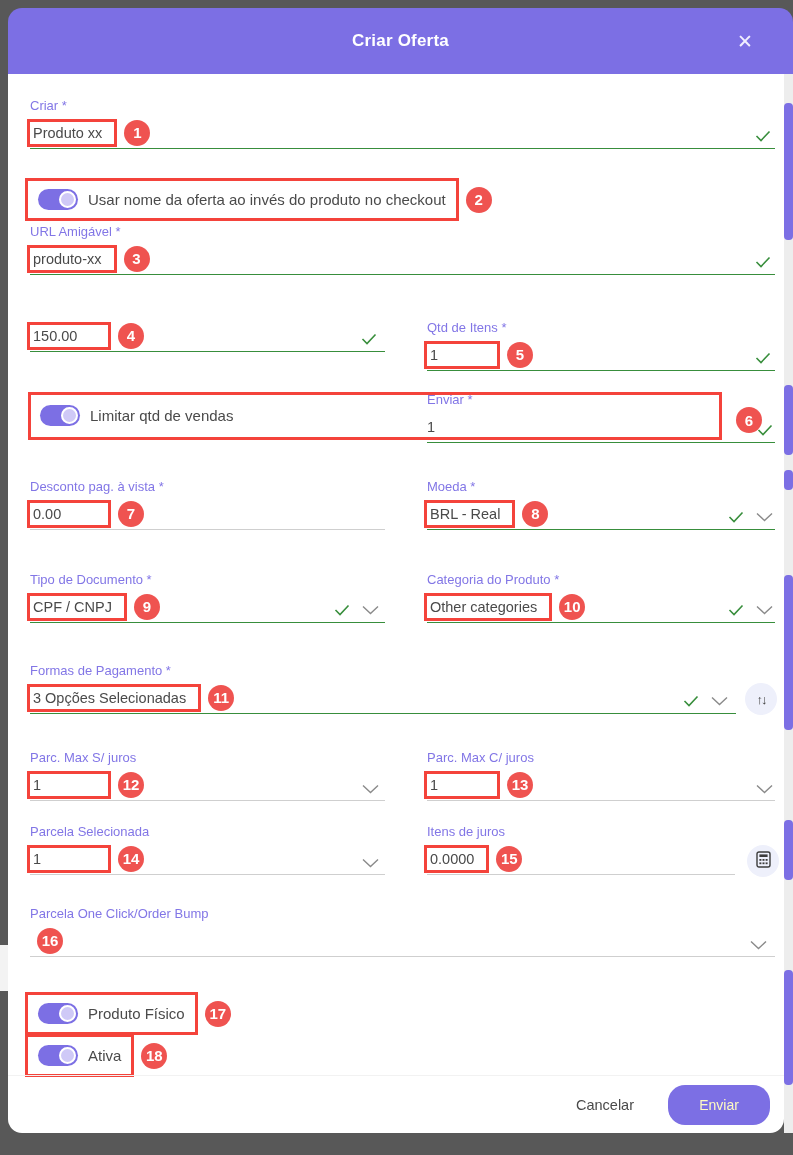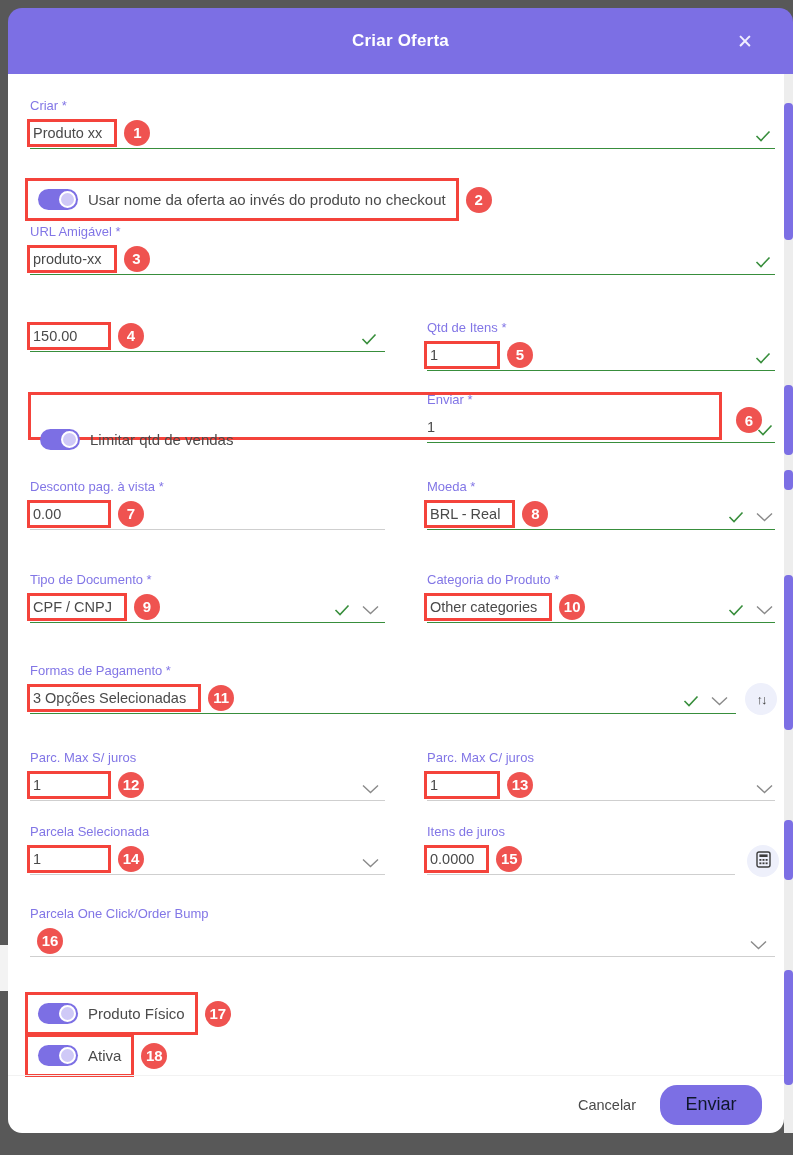--- a/index.html
+++ b/index.html
@@ -72,26 +72,26 @@
   }
   .sort-glyph { font-size:13px; color:#3c3c3c; letter-spacing:-2px; font-weight:400; }
 
   
   .groupbox { position:absolute; border:3px solid #f4433b; }
 
   
   .mfooter {
     position:absolute; left:0; top:1001px; width:776px; height:58px;
     border-top:1px solid #f2f2f2;
-    display:flex; align-items:center; justify-content:flex-end; gap:24px;
-    padding-right:22px;
+    display:flex; align-items:center; justify-content:flex-end; gap:34px;
+    padding-right:14px;
   }
   .btn-cancel { background:none; border:none; font-size:14.5px; color:#4a4a4a; cursor:pointer; font-family:inherit; }
   .btn-submit {
-    background:#7c6fe4; border:none; color:#0f172a; font-size:18px;
+    background:#7c6fe4; border:none; color:#fef9c3; font-size:14px;
     width:102px; height:40px; border-radius:17px; cursor:pointer; font-family:inherit;
   }
 </style>
 </head>
 <body>
 
 <div class="mheader">
   <span class="mtitle">Criar Oferta</span>
   <span class="close-x">✕</span>
 </div>
@@ -169,21 +169,21 @@
         <span class="check-icon">
             <svg width="16" height="12" viewBox="0 0 16 12">
               <path d="M1.5 6 L6 10.5 L14.5 1.5" stroke="#388e3c" stroke-width="1.6" fill="none"></path>
             </svg>
           </span>
       </span>
     </div>
   </div>
 
   <div class="groupbox" style="top:318px;left:20px;width:694px;height:48px;"></div>
-  <div class="toggle-row" style="top:331px;left:32px;margin-top:24px;">
+  <div class="toggle-row" style="top:331px;left:32px;">
     <span class="switch">
         <span class="knob"></span>
       </span>
     <span class="toggle-label">Limitar qtd de vendas</span>
   </div>
   <div class="field uline-green" style="top:318px;left:419px;width:348px;">
     <div class="flabel">Enviar *</div>
     <div class="vrow">
       <span class="val">1</span>
       <span class="ficons" style="right:2px;">

